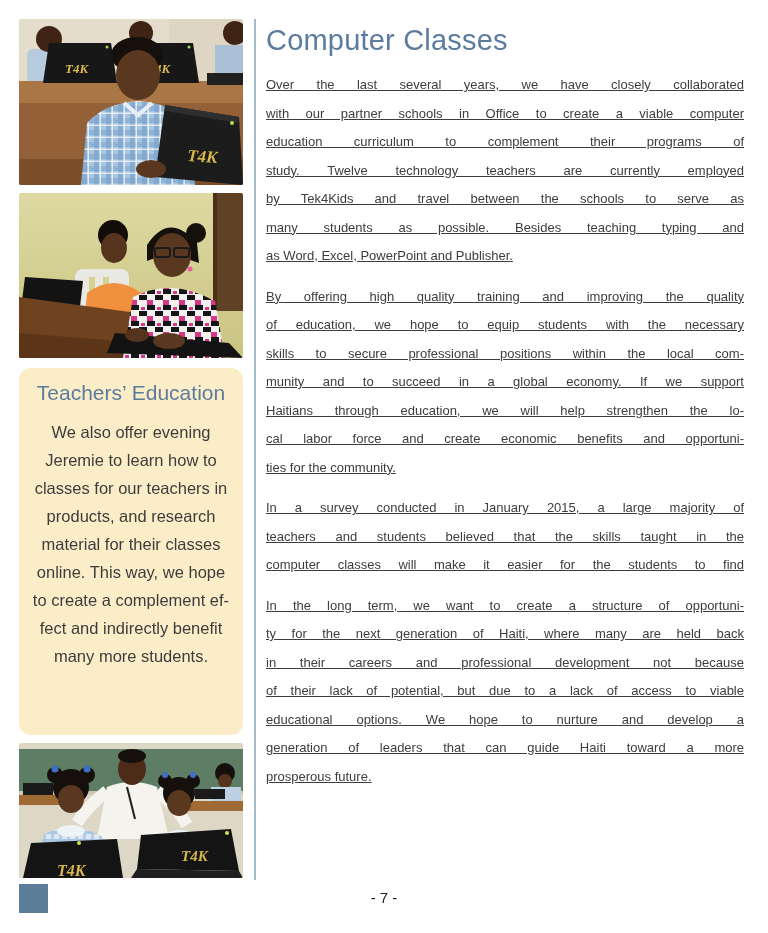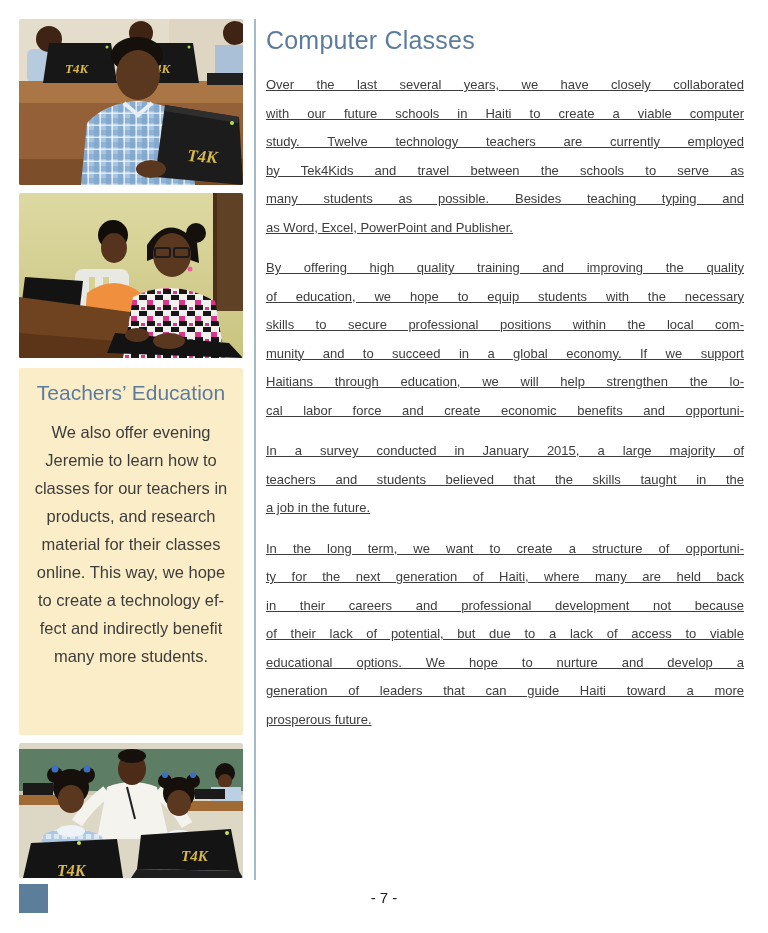--- a/index.html
+++ b/index.html
@@ -11,38 +11,38 @@
 
   
   .photo { position:absolute; left:19px; width:224px; margin:0; border-radius:2px; overflow:hidden; }
   .photo svg { display:block; width:100%; height:100%; }
   .photo1 { top:19px;  height:166px; }
   .photo2 { top:193px; height:165px; }
   .photo3 { top:743px; height:135px; }
 
   .callout {
     position:absolute; left:19px; top:368px; width:224px; height:367px;
-    background:var(--callout_bg,#fbedc7); border-radius:2px;
+    background:var(--callout_bg,#fbedc7); border-radius:12px;
     box-sizing:border-box; padding:10px 6px 0; text-align:center;
   }
   .callout h2 {
     margin:2px 0 12px; font-size:21px; line-height:26px; font-weight:400;
     color:var(--heading_blue,#5b7c9e);
   }
   .c-line { margin:0; font-size:16.5px; line-height:28px; color:var(--body_text,#3d3d3d); }
 
   .divider {
     position:absolute; left:254px; top:19px; width:2px; height:861px;
     background:var(--divider_line,#a3bac9);
   }
 
   
   .main-col { position:absolute; left:266px; top:24px; width:478px; color:var(--body_text,#3d3d3d); }
   .main-col h1 {
-    margin:0 0 15px; font-size:25px; line-height:32px; font-weight:400;
+    margin:0 0 15px; font-size:29px; line-height:32px; font-weight:400;
     color:var(--heading_blue,#5b7c9e); letter-spacing:.2px;
   }
   .para { margin:0 0 12px; }
   .jl {
     font-size:13px; line-height:28.5px;
     text-align:justify; text-align-last:justify;text-decoration:underline;
   }
   .jl.last { text-align:right; text-align-last:left; }
 
   .footer {
@@ -145,21 +145,21 @@
   </figure>
 
   <aside class="callout">
     <h2>Teachers’ Education</h2>
     <p class="c-line">We also offer evening</p>
     <p class="c-line">Jeremie to learn how to</p>
     <p class="c-line">classes for our teachers in</p>
     <p class="c-line">products, and research</p>
     <p class="c-line">material for their classes</p>
     <p class="c-line">online. This way, we hope</p>
-    <p class="c-line">to create a technology ef-</p>
+    <p class="c-line">to create a complement ef-</p>
     <p class="c-line">fect and  indirectly benefit</p>
     <p class="c-line">many more students.</p>
   </aside>
 
   <figure class="photo photo3">
     <svg viewBox="0 0 224 135">
       <defs>
         <pattern id="ging" width="8" height="8" patternUnits="userSpaceOnUse">
           <rect width="8" height="8" fill="#dce9f4"></rect>
           <rect width="8" height="3" fill="#a9c6e2"></rect>
@@ -208,40 +208,42 @@
     </svg>
   </figure>
 
   <div class="divider"></div>
 
   <main class="main-col">
     <h1>Computer Classes</h1>
 
     <div class="para">
       <div class="jl">Over the last several years, we have closely collaborated</div>
-      <div class="jl">with our future schools in Haiti to create a viable computer</div>
+      <div class="jl">with our partner schools in Office to create a viable computer</div>
+      <div class="jl">education curriculum to complement their programs of</div>
       <div class="jl">study. Twelve technology teachers are currently employed</div>
       <div class="jl">by Tek4Kids and travel between the schools to serve as</div>
       <div class="jl">many students as possible. Besides teaching typing and</div>
       <div class="jl last">as Word, Excel, PowerPoint and Publisher.</div>
     </div>
 
     <div class="para">
       <div class="jl">By offering high quality training and improving the quality</div>
       <div class="jl">of education, we hope to equip students with the necessary</div>
       <div class="jl">skills to secure professional positions within the local com-</div>
       <div class="jl">munity and to succeed in a global economy.  If we support</div>
       <div class="jl">Haitians through education, we will help strengthen the lo-</div>
       <div class="jl">cal labor force and create economic benefits and opportuni-</div>
+      <div class="jl last">ties for the community.</div>
     </div>
 
     <div class="para">
       <div class="jl">In a survey conducted in January 2015, a large majority of</div>
       <div class="jl">teachers and students believed that the skills taught in the</div>
-      <div class="jl last">a job in the future.</div>
+      <div class="jl">computer  classes will make it easier for the students to find</div>
     </div>
 
     <div class="para">
       <div class="jl">In the long term, we want to create a structure of opportuni-</div>
       <div class="jl">ty for the next generation of Haiti, where many are held back</div>
       <div class="jl">in their careers and professional development not because</div>
       <div class="jl">of their lack of potential, but due to a lack of access to viable</div>
       <div class="jl">educational options. We hope to nurture and develop a</div>
       <div class="jl">generation of leaders that can guide Haiti toward a more</div>
       <div class="jl last">prosperous future.</div>

